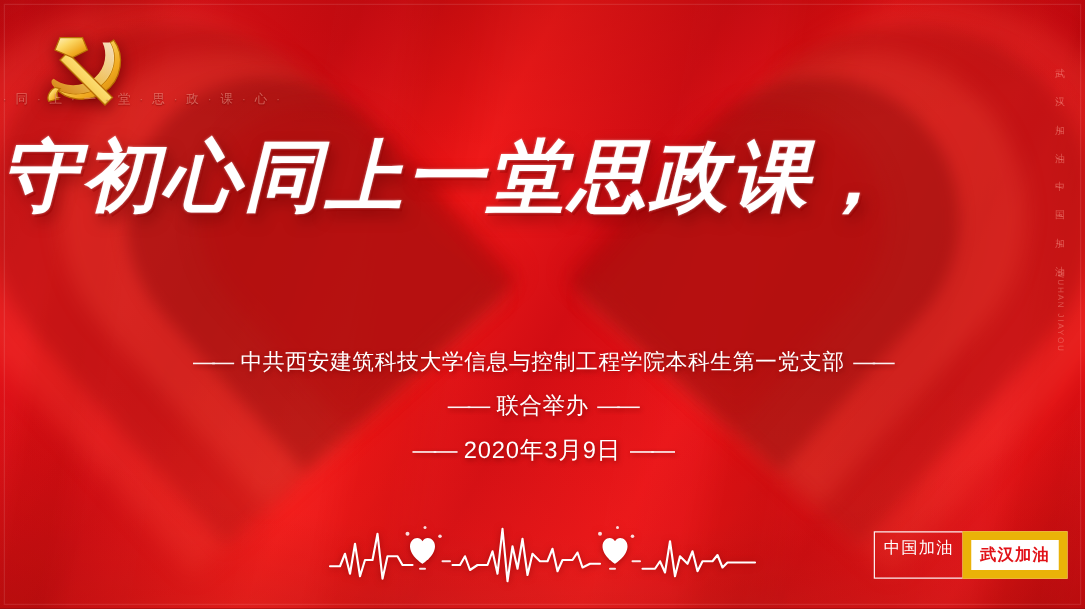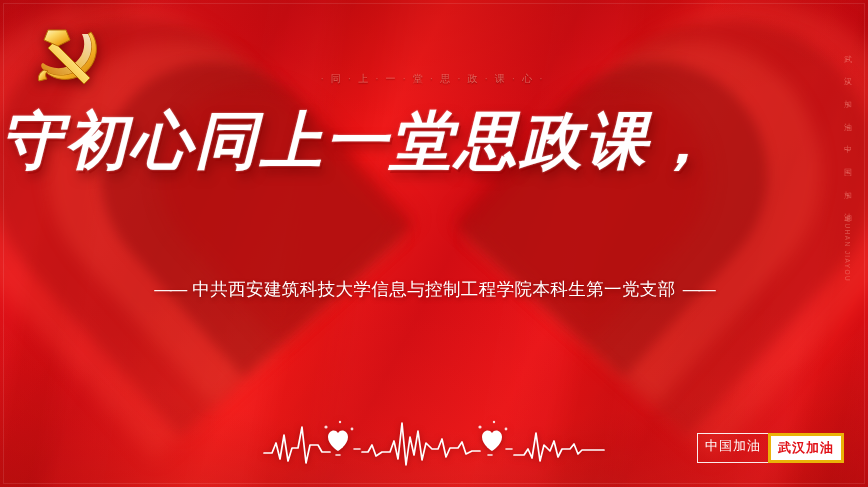--- a/index.html
+++ b/index.html
@@ -76,21 +76,21 @@
 
   
   .emblem{
     position:absolute;left:28px;top:22px;width:84px;height:76px;
     filter:drop-shadow(0 3px 6px rgba(90,0,0,.72));
   }
 
   
   .top-orn{
     position:absolute;left:0;right:0;top:72px;
-    text-align:center;
+    text-align:left;
     font-size:10px;letter-spacing:5px;
     color:rgba(255,175,160,.50);
     text-shadow:0 1px 1px rgba(120,0,0,.6);
   }
   .top-orn .dot{color:rgba(255,170,155,.38);padding:0 2px;}
 
   
   .side-v{
     position:absolute;right:14px;top:48px;
     writing-mode:vertical-rl;
@@ -139,34 +139,34 @@
   .sub-row.joint{font-size:18px;line-height:36px;}
 
   
   .ecg{
     position:absolute;left:262px;bottom:16px;width:344px;height:56px;
     filter:drop-shadow(0 1px 3px rgba(120,0,0,.55));
   }
 
   
   .badges{
-    position:absolute;right:24px;bottom:24px;display:flex;align-items:stretch;justify-content:flex-end;
+    position:absolute;right:14px;bottom:24px;display:flex;align-items:stretch;justify-content:flex-end;
   }
   .badge{
     font-size:13px;line-height:1;
     padding:5px 7px 6px;
     letter-spacing:1px;
     white-space:nowrap;
   }
   .badge.outline{
     color:#ffffff;border:1px solid rgba(255,255,255,.92);
     border-right:none;
   }
   .badge.solid{
-    color:#e11117;background:#ffffff;border:3px solid #eab308;
+    color:#e11117;background:#ffffff;border:7px solid #eab308;
     font-weight:bold;
   }
 </style>
 </head>
 <body>
 
 <div id="poster">
 
   <div class="bg-base"></div>
   <div class="bg-folds"></div>
@@ -233,20 +233,26 @@
   </div>
 
   <div class="title-block">
     <div class="title-line l1">守初心同上一堂思政课，</div>
   </div>
 
   <div class="subs">
     <div class="sub-row">
       <span class="rule">——</span><span>中共西安建筑科技大学信息与控制工程学院本科生第一党支部</span><span class="rule">——</span>
     </div>
+    <div class="sub-row joint">
+      <span class="rule">——</span><span>联合举办</span><span class="rule">——</span>
+    </div>
+    <div class="sub-row date">
+      <span class="rule">——</span><span>2020年3月9日</span><span class="rule">——</span>
+    </div>
   </div>
 
   <svg class="ecg" viewBox="0 0 344 56">
     <g fill="none" stroke="#ffffff" stroke-width="1.7" stroke-linejoin="round" stroke-linecap="round">
       <path d="M2 38 L10 38 L14 28 L18 44 L22 20 L26 46 L30 33 L36 33 L40 12 L44 48 L48 30 L56 30 L60 37 L68 37"></path>
       <path d="M100 37 L106 37 L110 30 L114 41 L120 37 L128 37 L132 26 L136 44 L140 8 L144 50 L148 22 L152 40 L156 16 L160 45 L164 28 L170 34 L176 34 L180 24 L184 42 L188 33 L196 33 L200 27 L204 39 L210 36 L218 36"></path>
       <path d="M252 40 L262 40 L266 34 L270 43 L274 18 L278 46 L282 30 L288 36 L292 26 L296 42 L300 34 L308 34 L312 29 L316 39 L320 35 L342 35"></path>
     </g>
     <g stroke="#ffffff" stroke-width="1.6" stroke-linecap="round" opacity=".9">
       <path d="M74 32 L80 32"></path>

